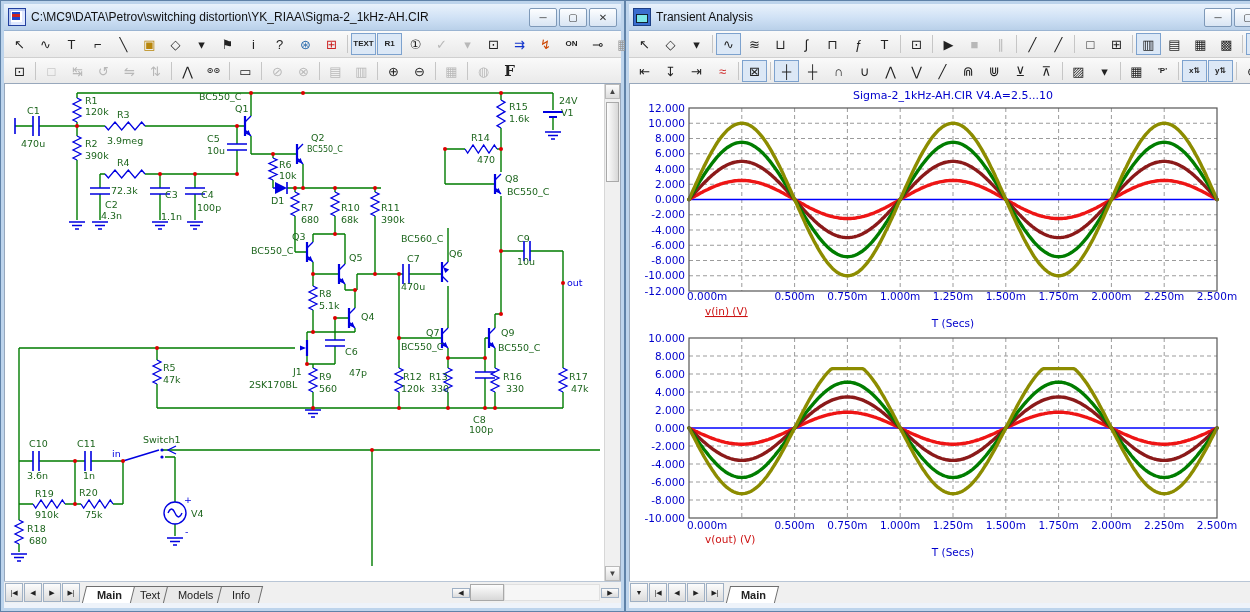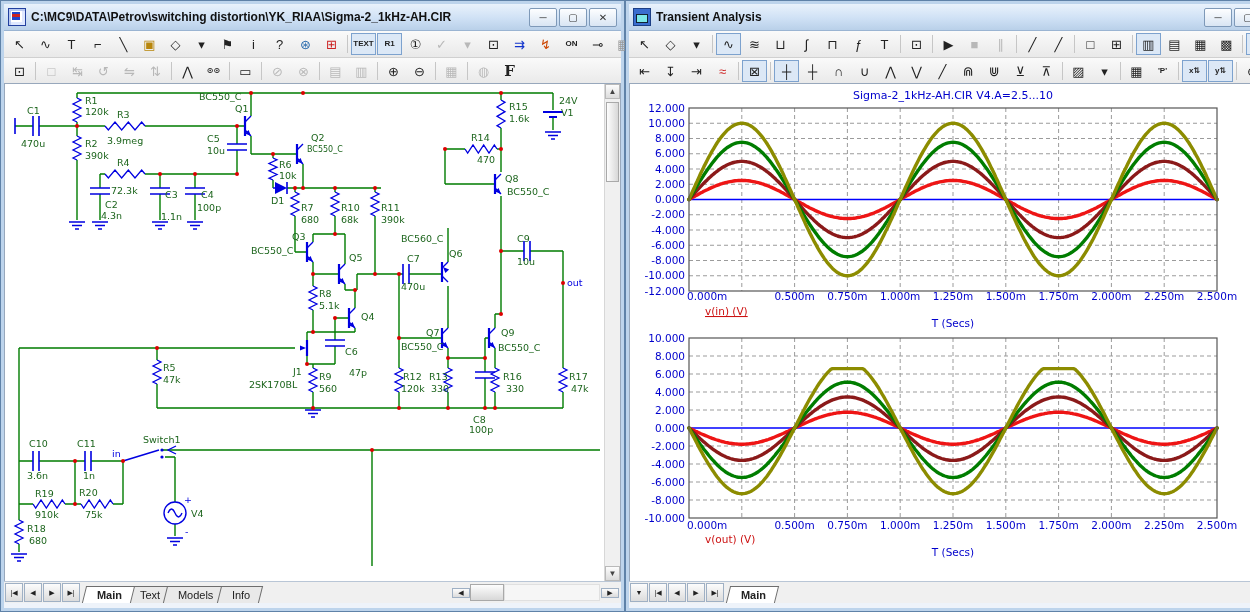--- a/index.html
+++ b/index.html
@@ -5,21 +5,21 @@
   html,body{margin:0;padding:0;}
   body{width:1250px;height:612px;position:relative;background:#cfdef0;
        font-family:"Liberation Sans","DejaVu Sans",sans-serif;overflow:hidden;}
   .window{position:absolute;top:0;height:612px;box-sizing:border-box;
           border:1px solid #5f82a8;background:#eef3fa;
           box-shadow:inset 0 0 0 3px #bdd4ec;}
   #win-left{left:0;width:625px;}
   #win-right{left:625px;width:675px;}
   .titlebar{height:26px;margin:3px 3px 0 3px;display:flex;align-items:center;gap:5px;
             padding:0 4px;background:linear-gradient(#e9f2fc,#cfe1f5 55%,#b9d0e9);
-            border-bottom:1px solid #9ab4d2;font-weight:bold;}
+            border-bottom:1px solid #9ab4d2;}
   .titlebar .title{font-size:12px;color:#111;white-space:nowrap;overflow:hidden;flex:1;}
   .win-btns{display:flex;gap:2px;}
   .win-btn{width:26px;height:17px;display:flex;align-items:center;justify-content:center;
            font-size:10px;color:#333;border:1px solid #7e99b8;border-radius:2px;
            background:linear-gradient(#fdfeff,#d9e5f3);}
   .win-btn.close-active{background:linear-gradient(#e8705c,#c23категория022 70%,#a91f12);
            background:linear-gradient(#e8705c,#c23022 70%,#a91f12);color:#fff;border-color:#7c2016;}
   .toolbar{display:flex;align-items:center;gap:1px;padding:2px 3px;margin:0 3px;
            background:linear-gradient(#fafafa,#e9e9e9);border-bottom:1px solid #d0d0d0;}
   .tbtn{min-width:21px;height:20px;display:flex;align-items:center;justify-content:center;

